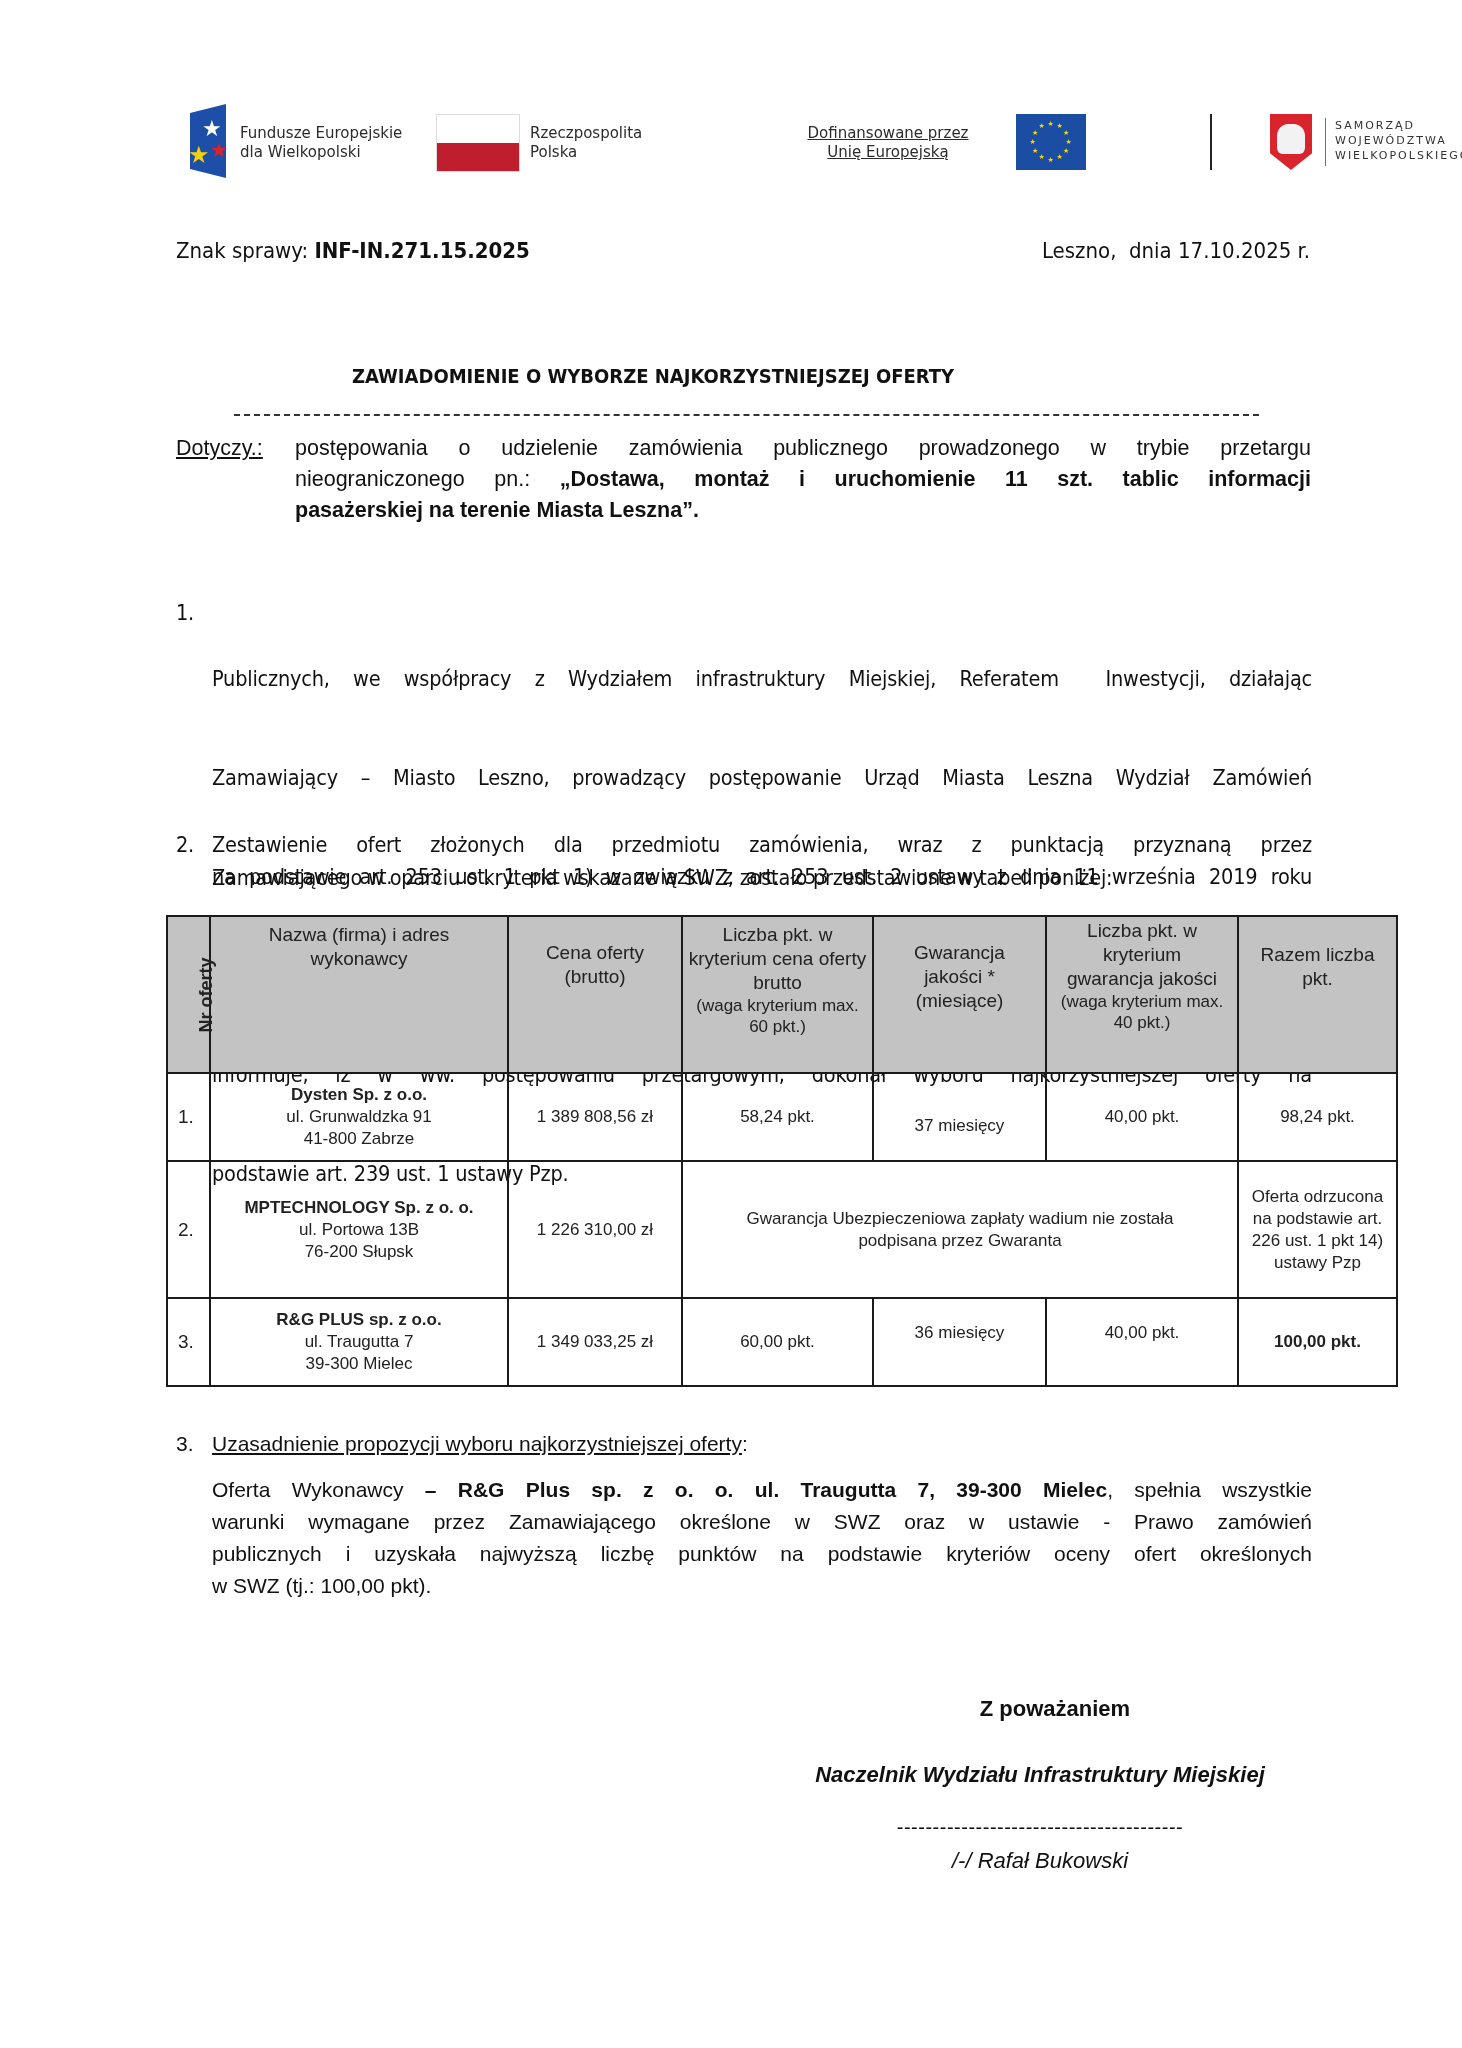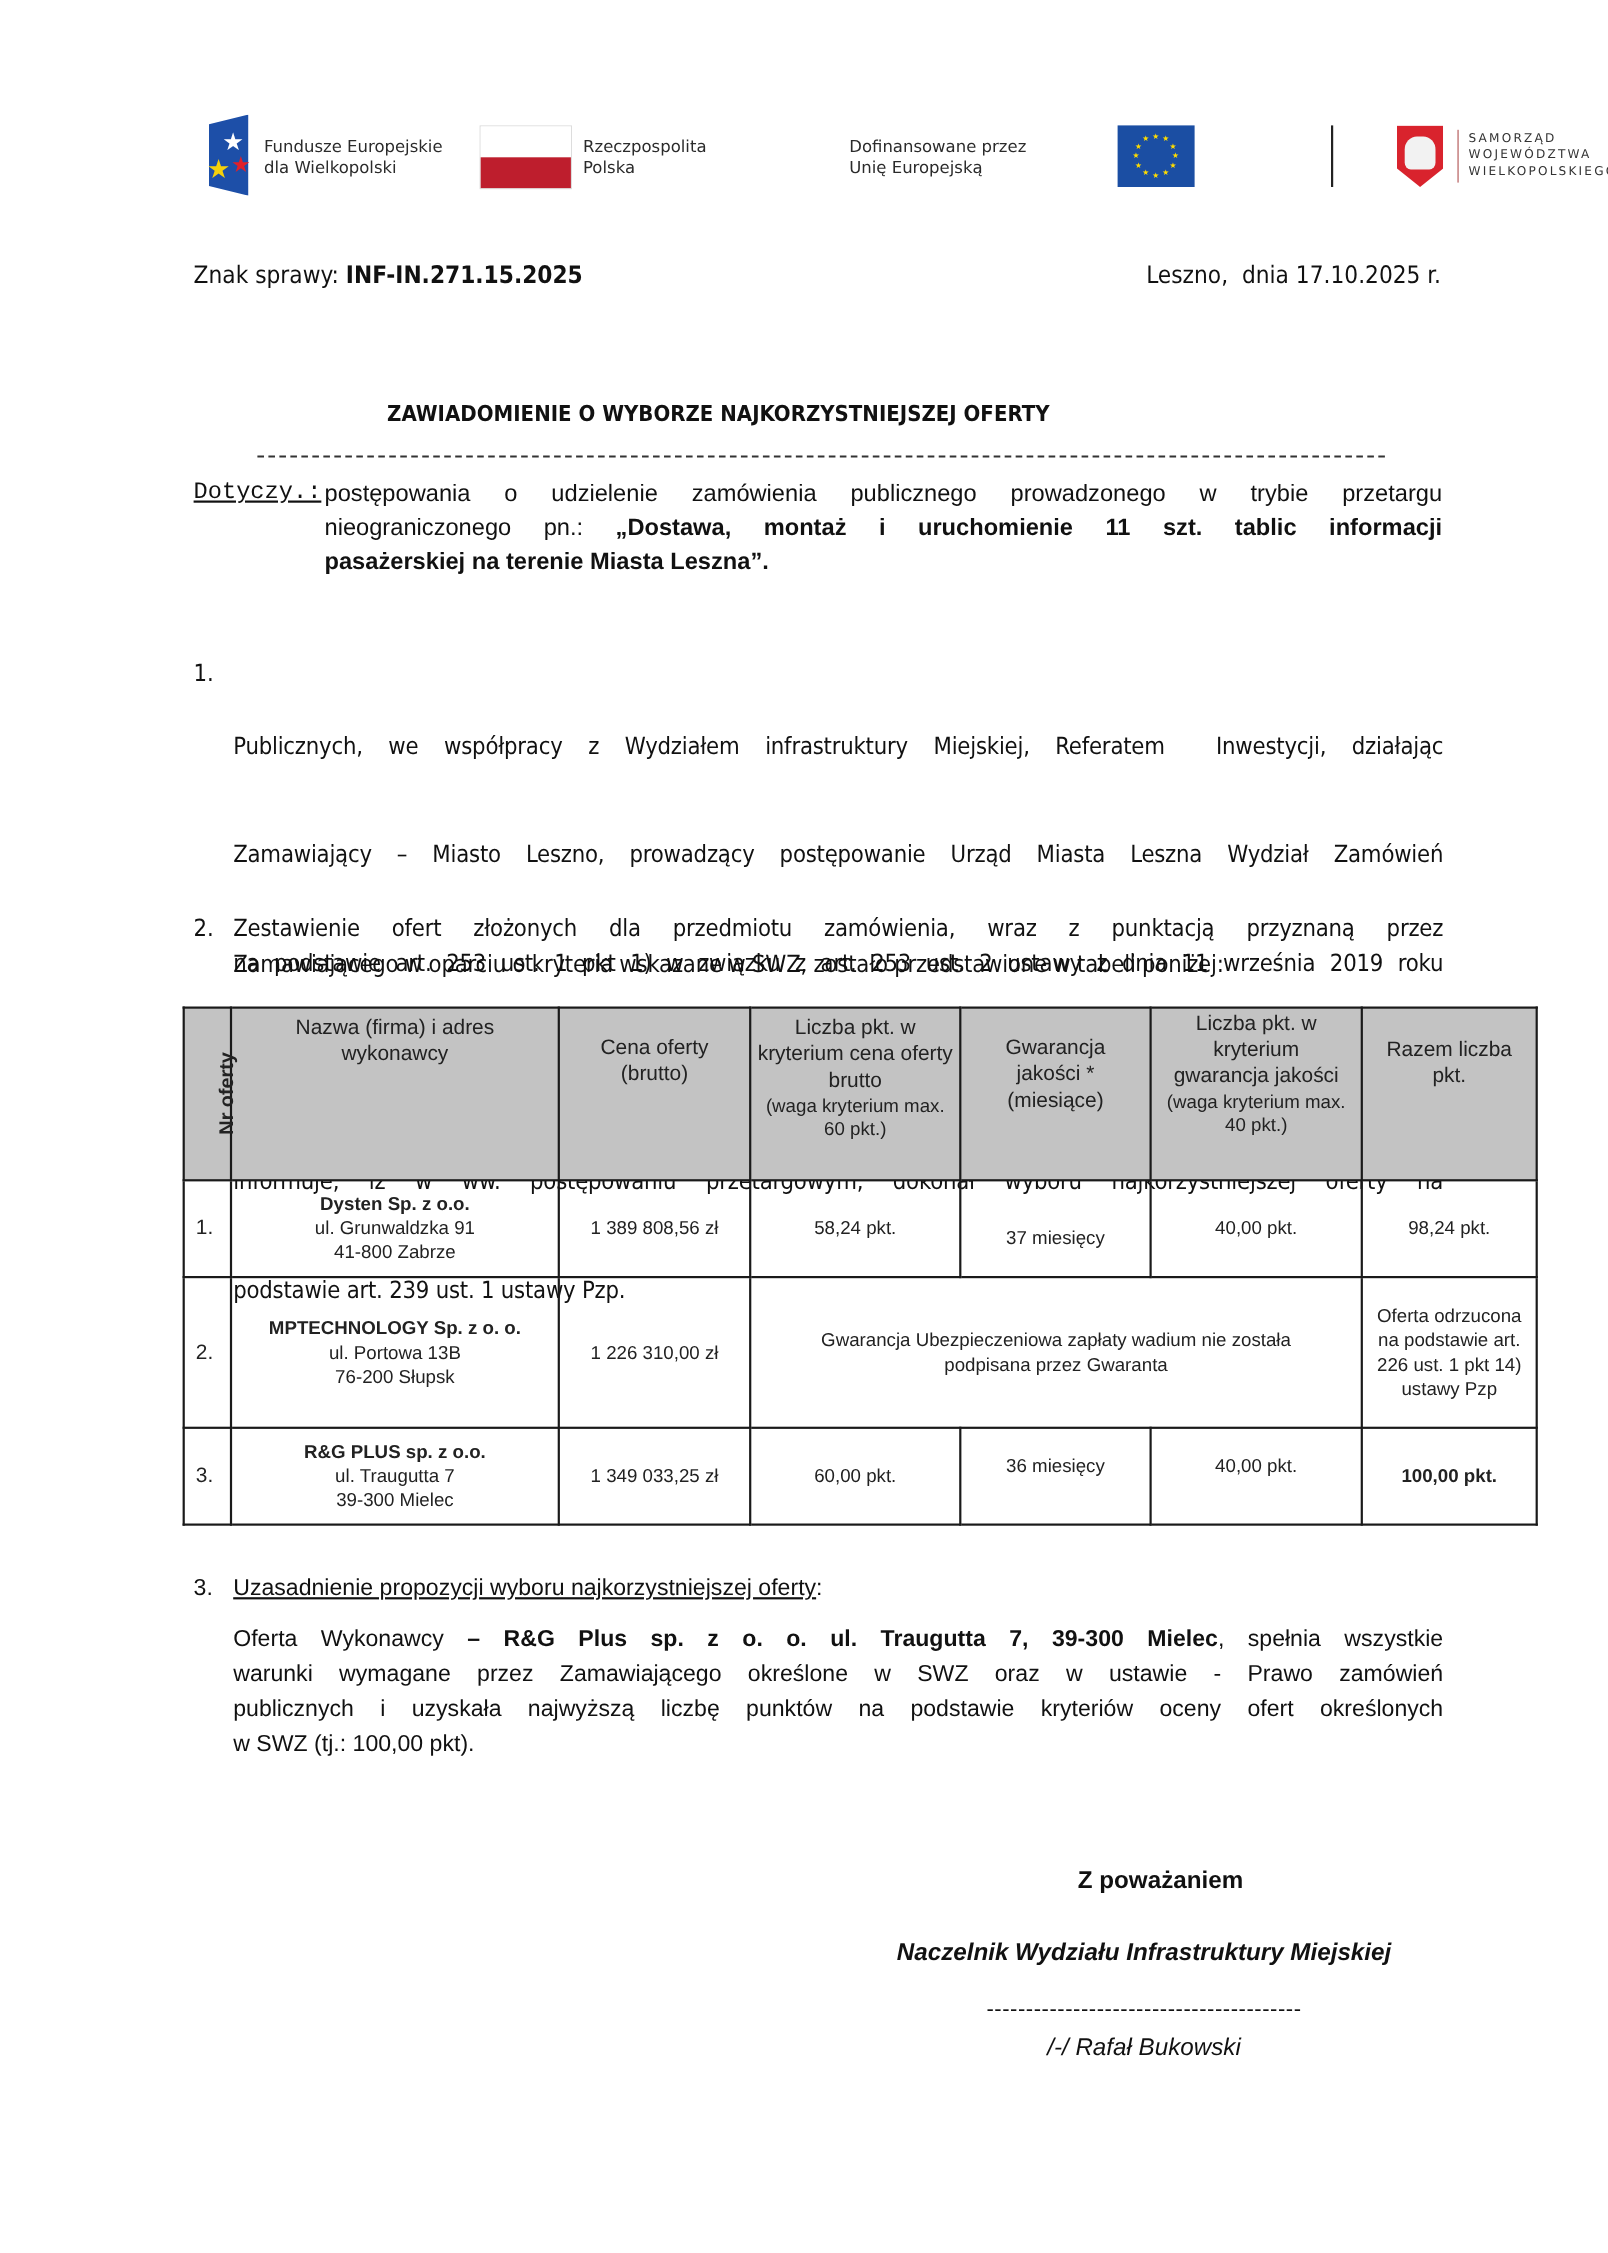--- a/index.html
+++ b/index.html
@@ -64,21 +64,21 @@
 
   <div class="abs pl-flag">
       <div class="w"></div>
       <div class="r"></div>
     </div>
   <div class="abs logo-text" style="left:350px;top:36px;">
     <div>Rzeczpospolita</div>
     <div>Polska</div>
   </div>
 
-  <div class="abs logo-text" style="left:592px;top:36px;text-align:left;width:232px;">
+  <div class="abs logo-text" style="left:592px;top:36px;text-align:center;width:232px;text-decoration:underline;">
     <div>Dofinansowane przez</div>
     <div>Unię Europejską</div>
   </div>
   <div class="abs eu-flag" id="euflag">
       <span class="eu-star" style="left: 31.5px; top: 6.5px;">★</span>
       <span class="eu-star" style="left: 40.5px; top: 8.91154px;">★</span>
       <span class="eu-star" style="left: 47.0885px; top: 15.5px;">★</span>
       <span class="eu-star" style="left: 49.5px; top: 24.5px;">★</span>
       <span class="eu-star" style="left: 47.0885px; top: 33.5px;">★</span>
       <span class="eu-star" style="left: 40.5px; top: 40.0885px;">★</span>
@@ -103,21 +103,21 @@
 </div>
 
 <div class="abs cal meta" style="left:176px;top:238px;">
   <span>Znak sprawy: </span><b>INF-IN.271.15.2025</b>
 </div>
 <div class="abs cal meta" style="right:152px;top:238px;white-space:pre;">Leszno,  dnia 17.10.2025 r.</div>
 
 <div class="abs cal title" style="left:0;width:1306px;text-align:center;top:364px;">ZAWIADOMIENIE O WYBORZE NAJKORZYSTNIEJSZEJ OFERTY</div>
 <div class="abs rule"></div>
 
-<div class="abs ari body18 u" style="left:176px;top:433px;font-family:Liberation Mono, monospace;">Dotyczy.:</div>
+<div class="abs ari body18 u" style="left:176px;top:433px;">Dotyczy.:</div>
 <div class="abs ari body18" style="left:295px;top:433px;width:1016px;">
   <div class="just">postępowania o udzielenie zamówienia publicznego prowadzonego w trybie przetargu</div>
   <div class="just"><span>nieograniczonego pn.: </span><b>„Dostawa, montaż i uruchomienie 11 szt. tablic informacji</b></div>
   <div><b>pasażerskiej na terenie Miasta Leszna”.</b></div>
 </div>
 
 <div class="abs cal cal-body" style="left:176px;top:596px;">1.</div>
 <div class="abs cal cal-body" style="left:212px;top:596px;width:1100px;white-space:pre;">
   <div class="just">Publicznych, we współpracy z Wydziałem infrastruktury Miejskiej, Referatem  Inwestycji, działając</div>
   <div class="just">Zamawiający – Miasto Leszno, prowadzący postępowanie Urząd Miasta Leszna Wydział Zamówień</div>

